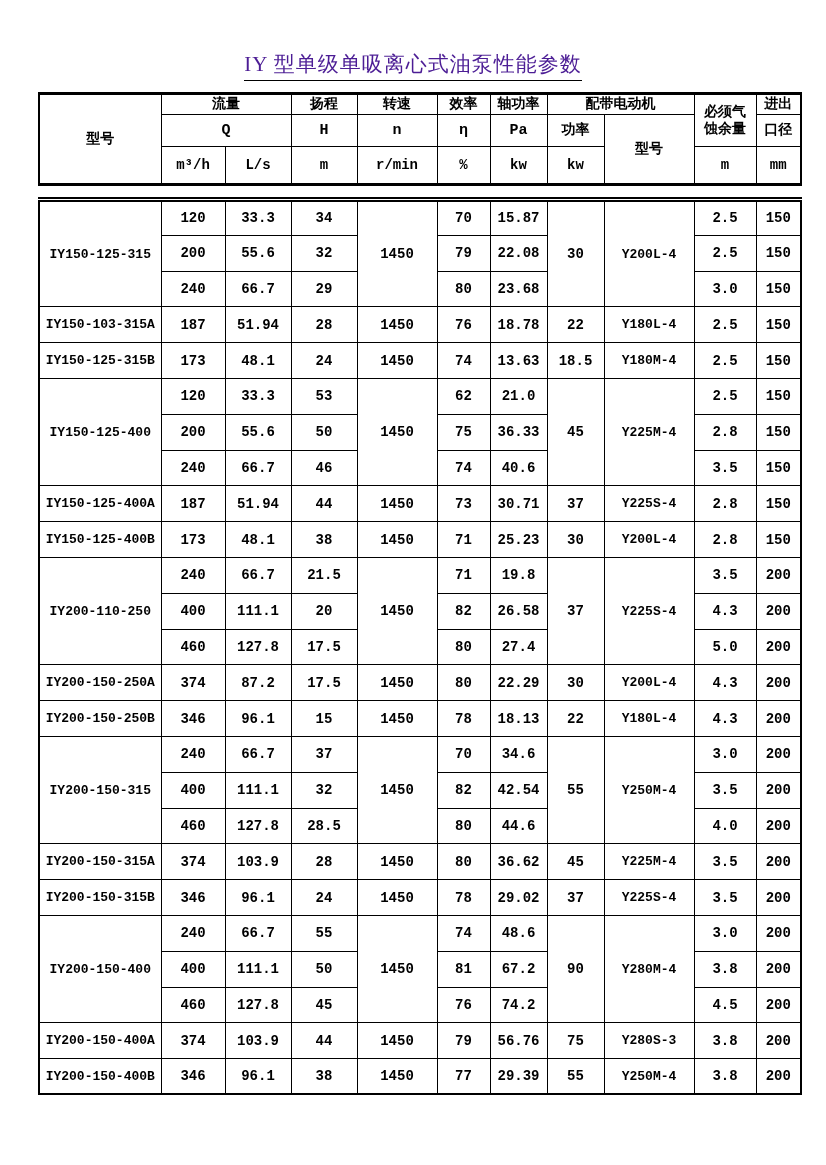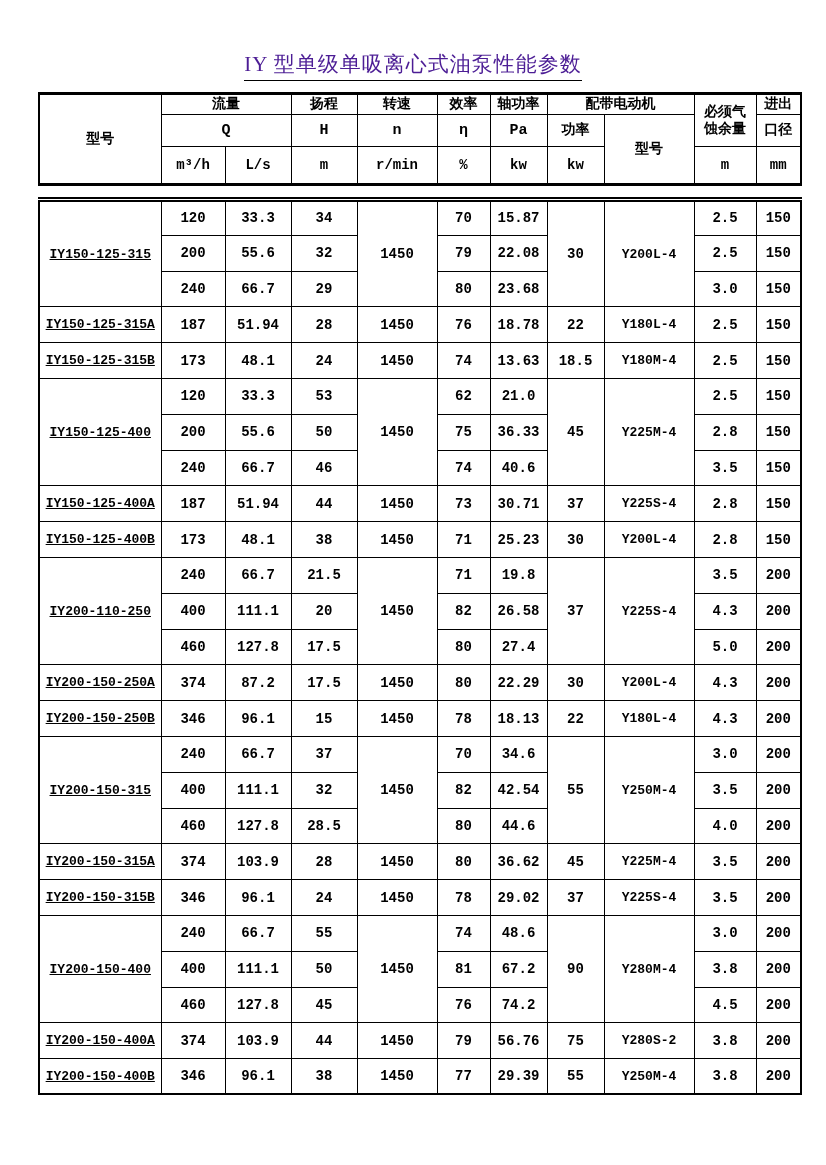--- a/index.html
+++ b/index.html
@@ -60,21 +60,21 @@
     border-bottom:2px solid #000000;
     border-left:2px solid #000000;
     border-right:2px solid #000000;
   }
   .body-table tr { height:35.8px; }
   .body-table td {
     font-family:"Liberation Mono","DejaVu Sans Mono",monospace;
     font-weight:bold;
     font-size:14px;
   }
-  .body-table td.model-cell { font-size:13px;text-decoration:underline; }
+  .body-table td.model-cell { font-size:13px; }
   .body-table td.motor-cell { font-size:13px; }
 </style>
 </head>
 <body>
 
 <div class="page">
 
   <div class="title-wrap">
     <span class="doc-title">IY 型单级单吸离心式油泵性能参数</span>
   </div>
@@ -172,21 +172,21 @@
         <tr>
           <td>240</td>
           <td>66.7</td>
           <td>29</td>
           <td>80</td>
           <td>23.68</td>
           <td>3.0</td>
           <td>150</td>
         </tr>
         <tr>
-          <td class="model-cell">IY150-125-315A</td>
+          <td class="model-cell">IY150-103-315A</td>
           <td>187</td>
           <td>51.94</td>
           <td>28</td>
           <td>1450</td>
           <td>76</td>
           <td>18.78</td>
           <td>22</td>
           <td class="motor-cell">Y180L-4</td>
           <td>2.5</td>
           <td>150</td>
@@ -408,21 +408,21 @@
         </tr>
         <tr>
           <td class="model-cell">IY200-150-400A</td>
           <td>374</td>
           <td>103.9</td>
           <td>44</td>
           <td>1450</td>
           <td>79</td>
           <td>56.76</td>
           <td>75</td>
-          <td class="motor-cell">Y280S-2</td>
+          <td class="motor-cell">Y280S-3</td>
           <td>3.8</td>
           <td>200</td>
         </tr>
         <tr>
           <td class="model-cell">IY200-150-400B</td>
           <td>346</td>
           <td>96.1</td>
           <td>38</td>
           <td>1450</td>
           <td>77</td>

